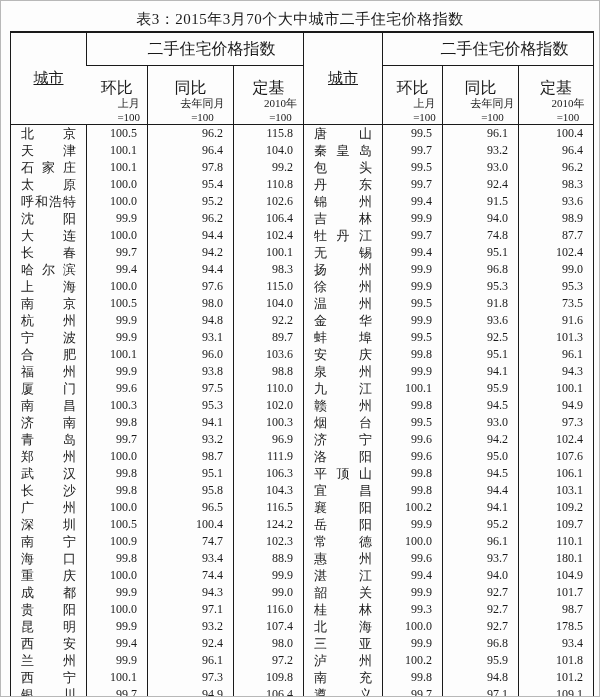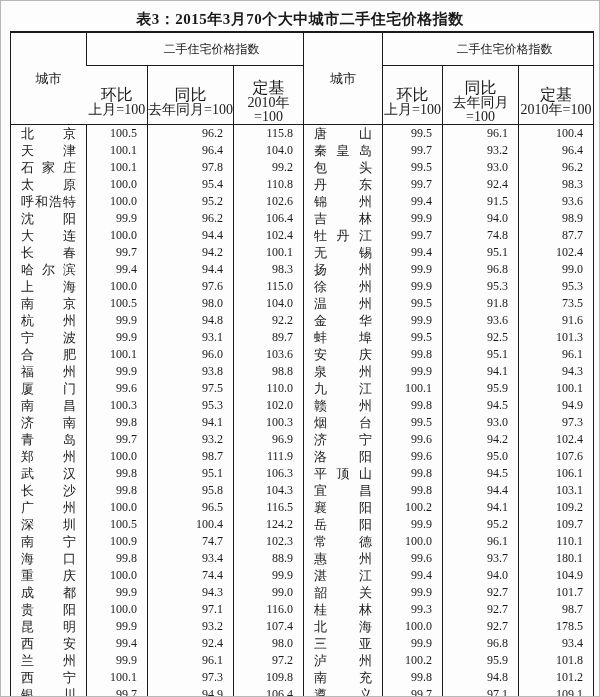--- a/index.html
+++ b/index.html
@@ -17,21 +17,21 @@
     overflow: hidden;
     font-family: "Liberation Serif", "DejaVu Serif", serif;
     color: #1a1a1a;
   }
   .title {
     margin: 7px 0 0 0;
     height: 22px;
     line-height: 22px;
     text-align: center;
     font-size: 15px;
-    font-weight: bold;
+    font-weight: normal;
     letter-spacing: 0.5px;
   }
   table.idx {
     position: absolute;
     left: 9px;
     top: 30px;
     width: 583px;
     border-collapse: collapse;
     table-layout: fixed;
     border-top: 2px solid #1a1a1a;
@@ -49,25 +49,25 @@
   col.c-base-r  { width: 75px; }
   th, td {
     border-left: 1px solid #1a1a1a;
     padding: 0;
     font-weight: normal;
     font-size: 12px;
     overflow: hidden;
   }
   th:first-child, td:first-child { border-left: none; }
   thead th { text-align: center; vertical-align: middle; }
-  tr.h-group th.group { height: 32px; border-bottom: 1px solid #1a1a1a; font-size: 12px; padding-left: 33px; }
+  tr.h-group th.group { height: 32px; border-bottom: 1px solid #1a1a1a; font-size: 16px; padding-left: 33px; }
   tr.h-sub th { height: 32px; border-bottom: 1.5px solid #1a1a1a; }
-  th.cityhead { font-size: 13px; border-bottom: 1.5px solid #1a1a1a; }
+  th.cityhead { font-size: 15px; border-bottom: 1.5px solid #1a1a1a; text-decoration: underline; }
   .sub-line1 { display: block; line-height: 16px; font-size: 16px; margin-top: 14px; }
-  .sub-line2 { display: block; line-height: 14px; font-size: 14px; }
+  .sub-line2 { display: block; line-height: 14px; font-size: 11px; margin-left: 24px; }
   tbody td { height: 17px; line-height: 17px; }
   td.city { padding: 0 10px; font-size: 13px; }
   .cname {
     display: block;
     width: 100%;
     text-align: justify;
     text-align-last: justify;
     text-justify: inter-ideograph;
     white-space: nowrap;
   }

